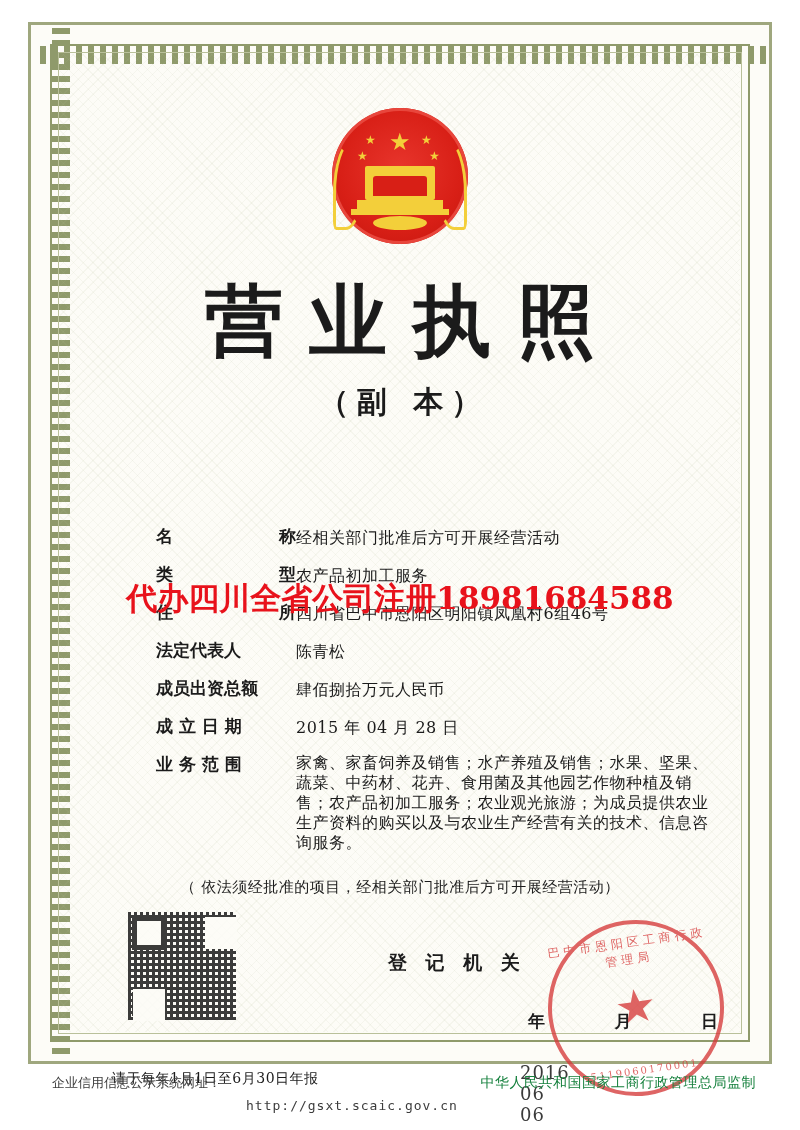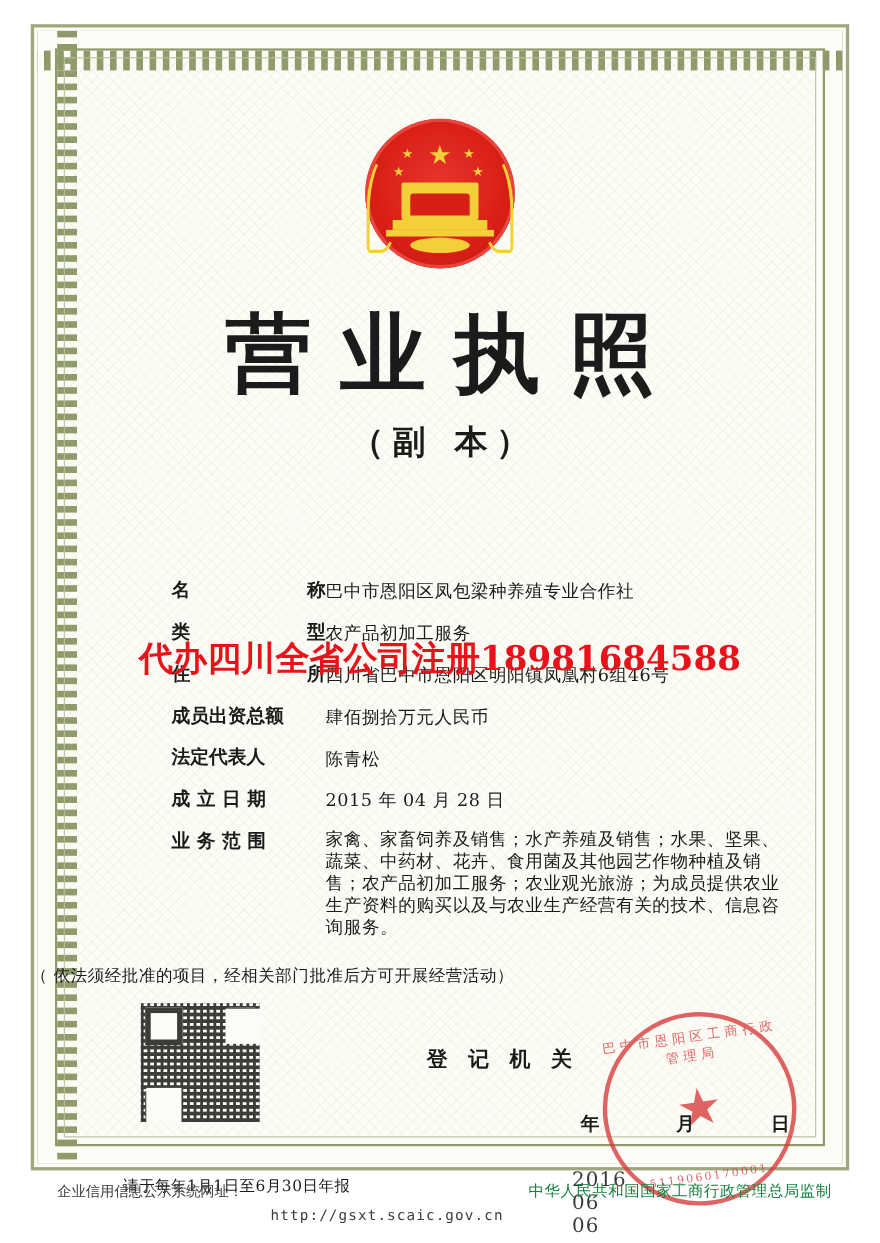--- a/index.html
+++ b/index.html
@@ -230,21 +230,21 @@
     line-height: 26px;
     letter-spacing: 0.5px;
   }
   .row.scope .f-value { line-height: 20px; }
 
   
   #note {
     position: absolute;
     left: 0; right: 0;
     top: 856px;
-    text-align: left;
+    text-align: center;
     font-family: "DejaVu Serif", "Liberation Serif", serif;
     font-size: 15px;
     color: #1b1b1b;
     letter-spacing: 0.5px;
   }
 
   
   #registry {
     position: absolute;
     left: 360px;
@@ -439,51 +439,51 @@
   <div id="sub-title">（副 本）</div>
 
 
   <div id="fields">
 
     <div class="row">
       <div class="f-label">
         <span>名</span>
         <span>称</span>
       </div>
-      <div class="f-value">巴中市恩阳区凤包梁种养殖专业合作社</div>
+      <div class="f-value">经相关部门批准后方可开展经营活动</div>
     </div>
 
     <div class="row">
       <div class="f-label">
         <span>类</span>
         <span>型</span>
       </div>
       <div class="f-value">农产品初加工服务</div>
     </div>
 
     <div class="row">
       <div class="f-label">
         <span>住</span>
         <span>所</span>
       </div>
       <div class="f-value">四川省巴中市恩阳区明阳镇凤凰村6组46号</div>
     </div>
 
     <div class="row">
       <div class="f-label">
+        <span>法定代表人</span>
+      </div>
+      <div class="f-value">陈青松</div>
+    </div>
+
+    <div class="row">
+      <div class="f-label">
         <span>成员出资总额</span>
       </div>
       <div class="f-value">肆佰捌拾万元人民币</div>
-    </div>
-
-    <div class="row">
-      <div class="f-label">
-        <span>法定代表人</span>
-      </div>
-      <div class="f-value">陈青松</div>
     </div>
 
     <div class="row">
       <div class="f-label">
         <span>成 立 日 期</span>
       </div>
       <div class="f-value">2015 年 04 月 28 日</div>
     </div>
 
     <div class="row scope">

